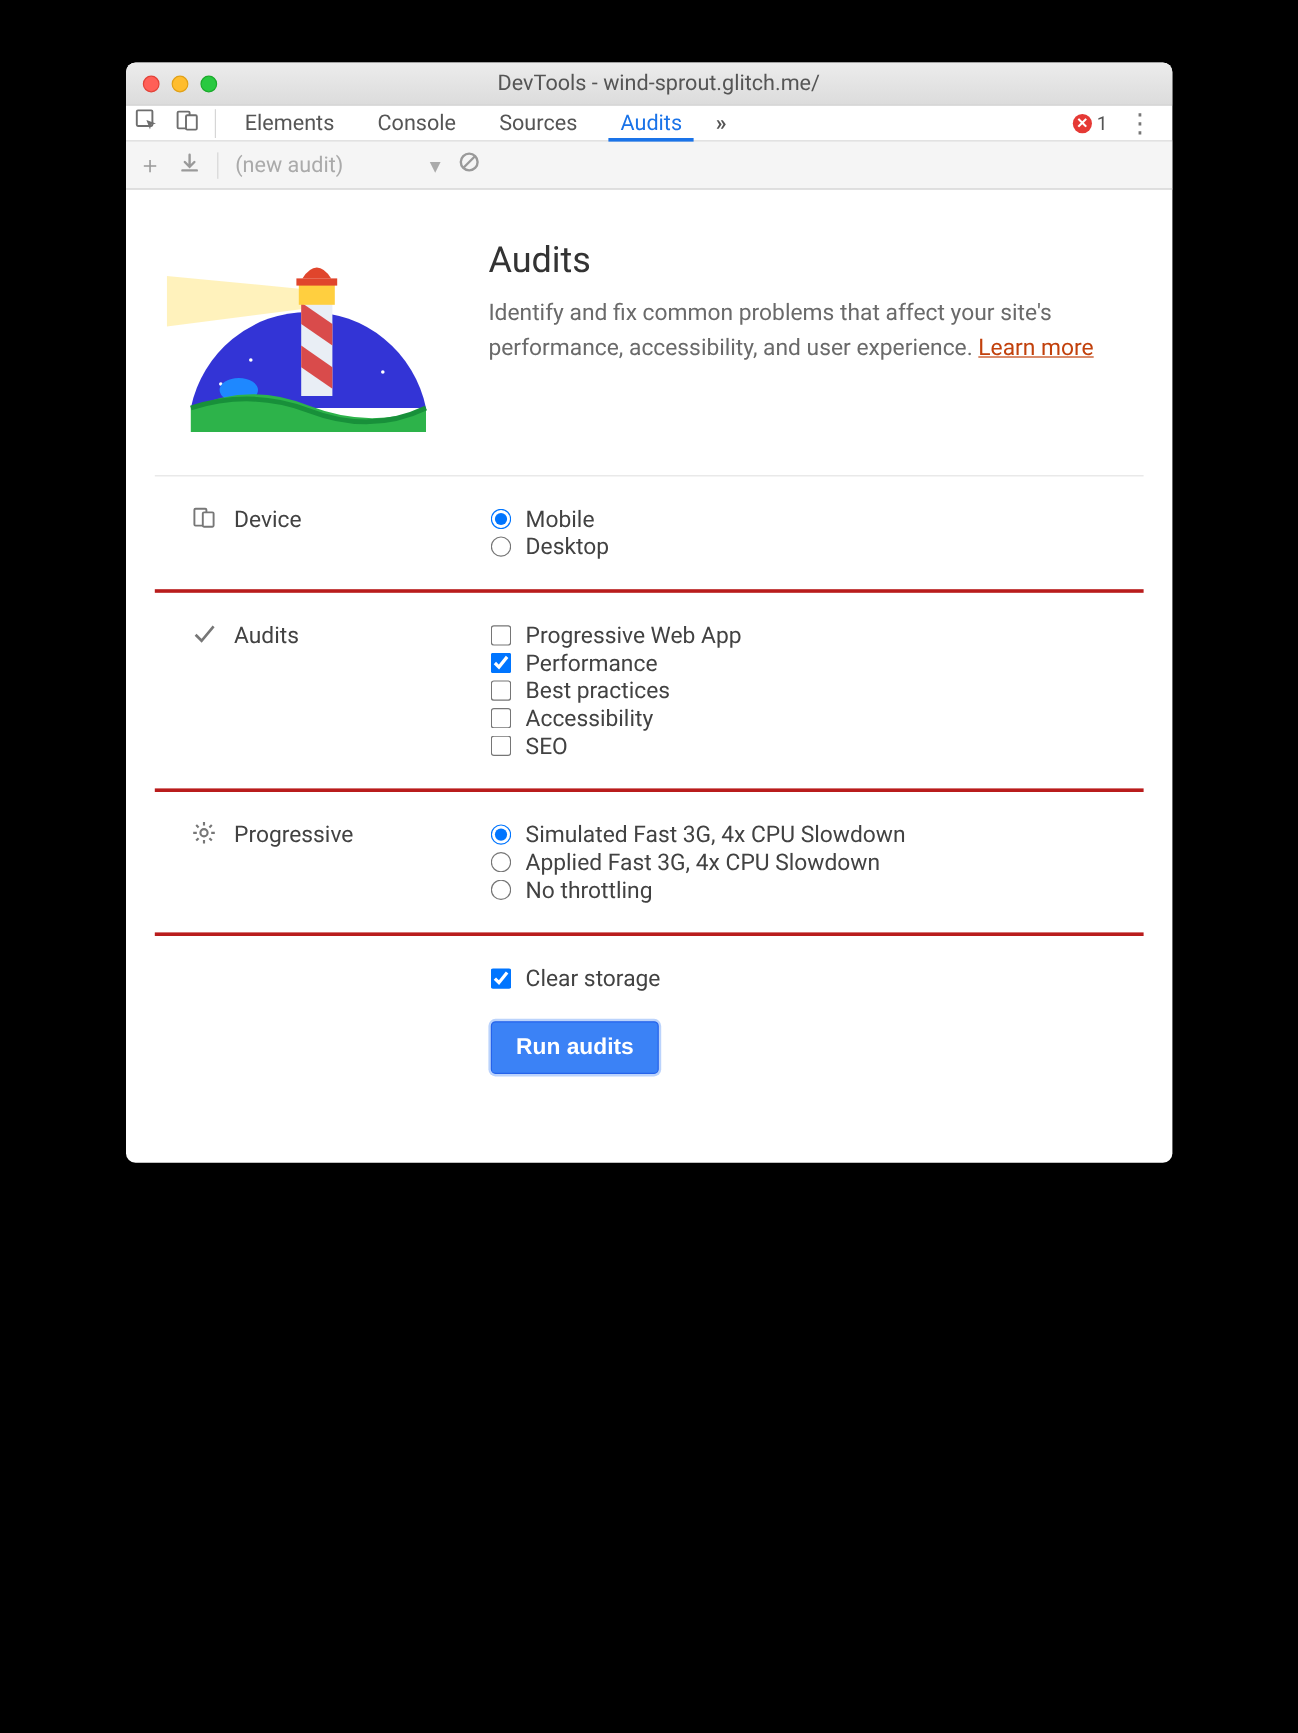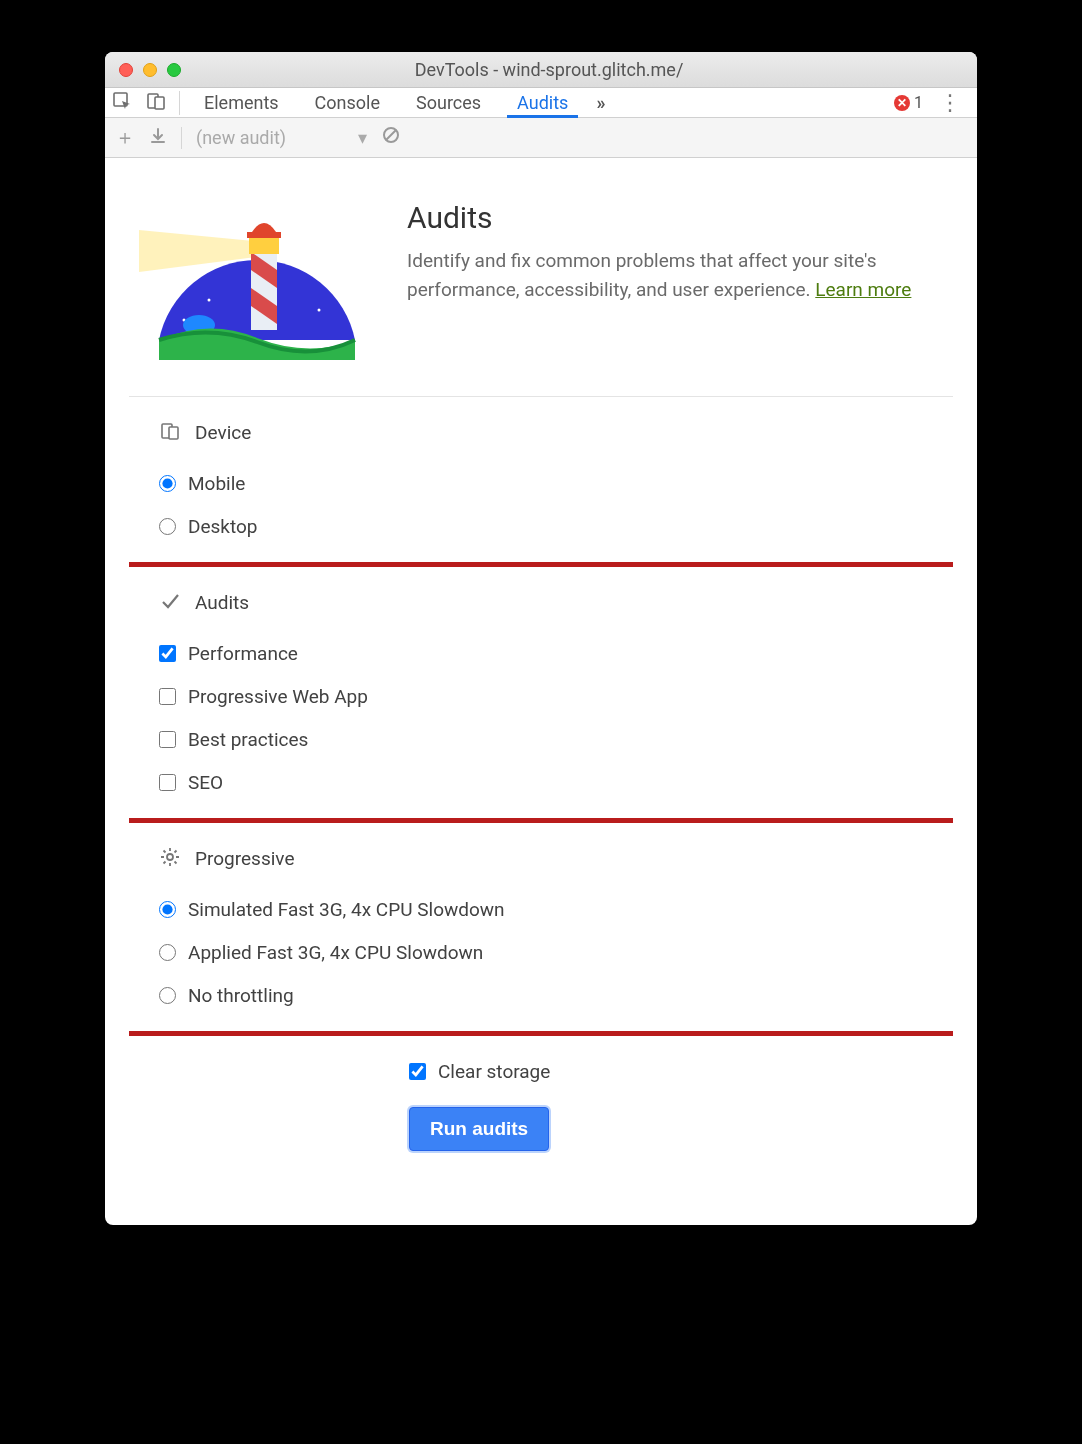--- a/index.html
+++ b/index.html
@@ -50,26 +50,26 @@
     height:40px; background:#f5f5f5; border-bottom:1px solid #d0d0d0;
     display:flex; align-items:center; padding:0 10px; gap:14px;
   }
   .subbar .subicon{ color:#9a9a9a; font-size:20px;}
   .auditdrop{ display:flex; align-items:center; gap:72px; color:#aaa; font-size:18px;}
   .content { padding:28px 24px 50px 24px;}
   .hero { display:flex; gap:32px; padding:14px 10px 36px 10px; border-bottom:1px solid #e4e4e4;}
   .lhimg { width:236px; height:160px; position:relative; flex-shrink:0;}
   .herotext h1{ margin:0 0 12px 0; font-size:30px; font-weight:400; color:#333;}
   .herotext p{ margin:0; font-size:19px; line-height:1.5; color:#6a6a6a;}
-  .herotext a{ color:#4d7c0f; text-decoration:underline;}
-  .section { display:flex; padding:24px 30px; border-bottom:5px solid #b91c1c;flex-direction:column;}
+  .herotext a{ color:#c2410c; text-decoration:underline;}
+  .section { display:flex; padding:24px 30px; border-bottom:3px solid #b91c1c;}
   .section.last{border-bottom:none;}
   .slabel{ width:250px; display:flex; align-items:flex-start; gap:14px; color:#424242; font-size:19px;}
   .slabel .sicon{ color:#777; width:22px; display:flex; align-items:center; justify-content:center;}
-  .opts{ flex:1; display:flex; flex-direction:column; gap:20px;margin-top:28px;}
+  .opts{ flex:1; display:flex; flex-direction:column; gap:0;}
   .opt{ display:flex; align-items:center; gap:12px; font-size:19px; color:#424242;}
   input[type=radio],input[type=checkbox]{ width:17px; height:17px; margin:0;}
   .runbtn{
     background:#3b82f6; color:#fff; border:1px solid #2563eb;
     font-size:19px; font-weight:600; padding:10px 20px; border-radius:4px;
     box-shadow:0 0 0 2px rgba(59,130,246,.35);
     cursor:pointer;
   }
 </style>
 </head>
@@ -212,30 +212,34 @@
       <div class="slabel">
         <span class="sicon">
           <svg width="20" height="20" viewBox="0 0 20 20">
               <path d="M3 11 L8 16 L18 4" fill="none" stroke="#777" stroke-width="2.2"></path>
             </svg>
         </span>
         <span>Audits</span>
       </div>
       <div class="opts">
         <label class="opt">
+            <input type="checkbox" style="">
+            <span>Progressive Web App</span>
+          </label>
+        <label class="opt">
             <input type="checkbox" checked="" style="">
             <span>Performance</span>
           </label>
         <label class="opt">
             <input type="checkbox" style="">
-            <span>Progressive Web App</span>
-          </label>
-        <label class="opt">
-            <input type="checkbox" style="">
             <span>Best practices</span>
+          </label>
+        <label class="opt">
+            <input type="checkbox" style="">
+            <span>Accessibility</span>
           </label>
         <label class="opt">
             <input type="checkbox" style="">
             <span>SEO</span>
           </label>
       </div>
     </div>
 
     <div class="section">
       <div class="slabel">

